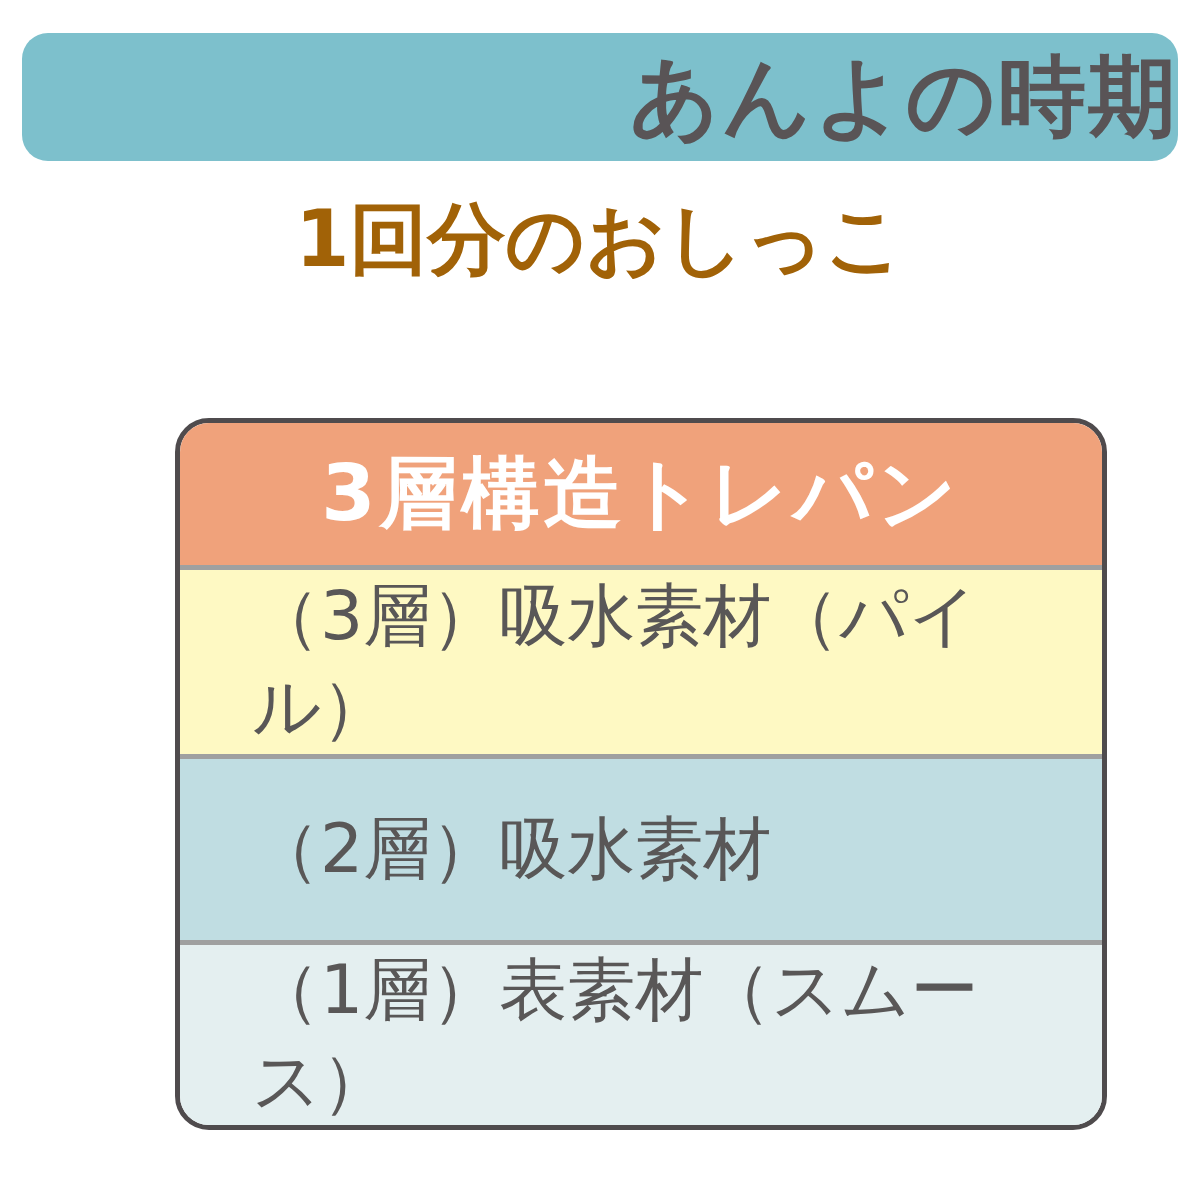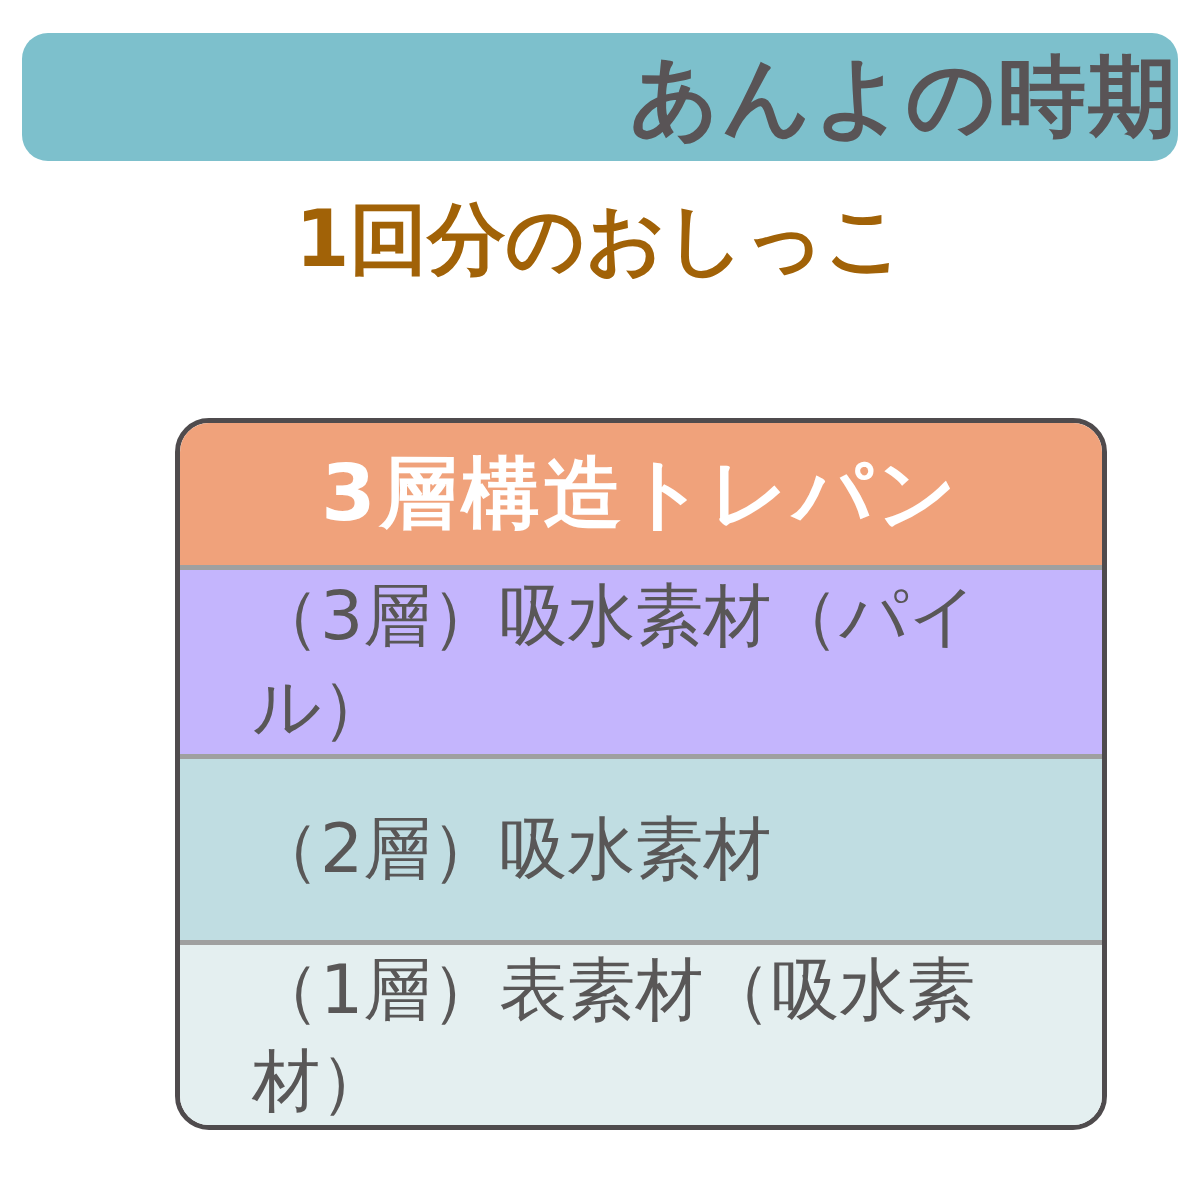--- a/index.html
+++ b/index.html
@@ -104,30 +104,30 @@
   </div>
 
   <div class="card" style="border-color: rgb(79, 75, 77);">
 
     <div class="card-header" style="background-color: rgb(240, 162, 123);">
       <span style="color: rgb(255, 255, 255);">3層構造トレパン</span>
     </div>
 
     <div class="divider" style="background-color: rgb(159, 160, 160);"></div>
 
-    <div class="layer-row layer-row-0" style="background-color: #c4b5fd; justify-content: center;">
+    <div class="layer-row layer-row-0" style="background-color: #fef9c3; justify-content: center;">
       <span style="color: rgb(89, 87, 87);">（3層）吸水素材（パイル）</span>
     </div>
 
     <div class="divider" style="background-color: rgb(159, 160, 160);"></div>
 
     <div class="layer-row layer-row-1" style="background-color: rgb(192, 221, 226);">
       <span style="color: rgb(89, 87, 87);">（2層）吸水素材</span>
     </div>
 
     <div class="divider" style="background-color: rgb(159, 160, 160);"></div>
 
     <div class="layer-row layer-row-2" style="background-color: rgb(228, 239, 240);">
-      <span style="color: rgb(89, 87, 87);">（1層）表素材（吸水素材）</span>
+      <span style="color: rgb(89, 87, 87);">（1層）表素材（スムース）</span>
     </div>
 
   </div>
 </div>
 
 </body></html>

